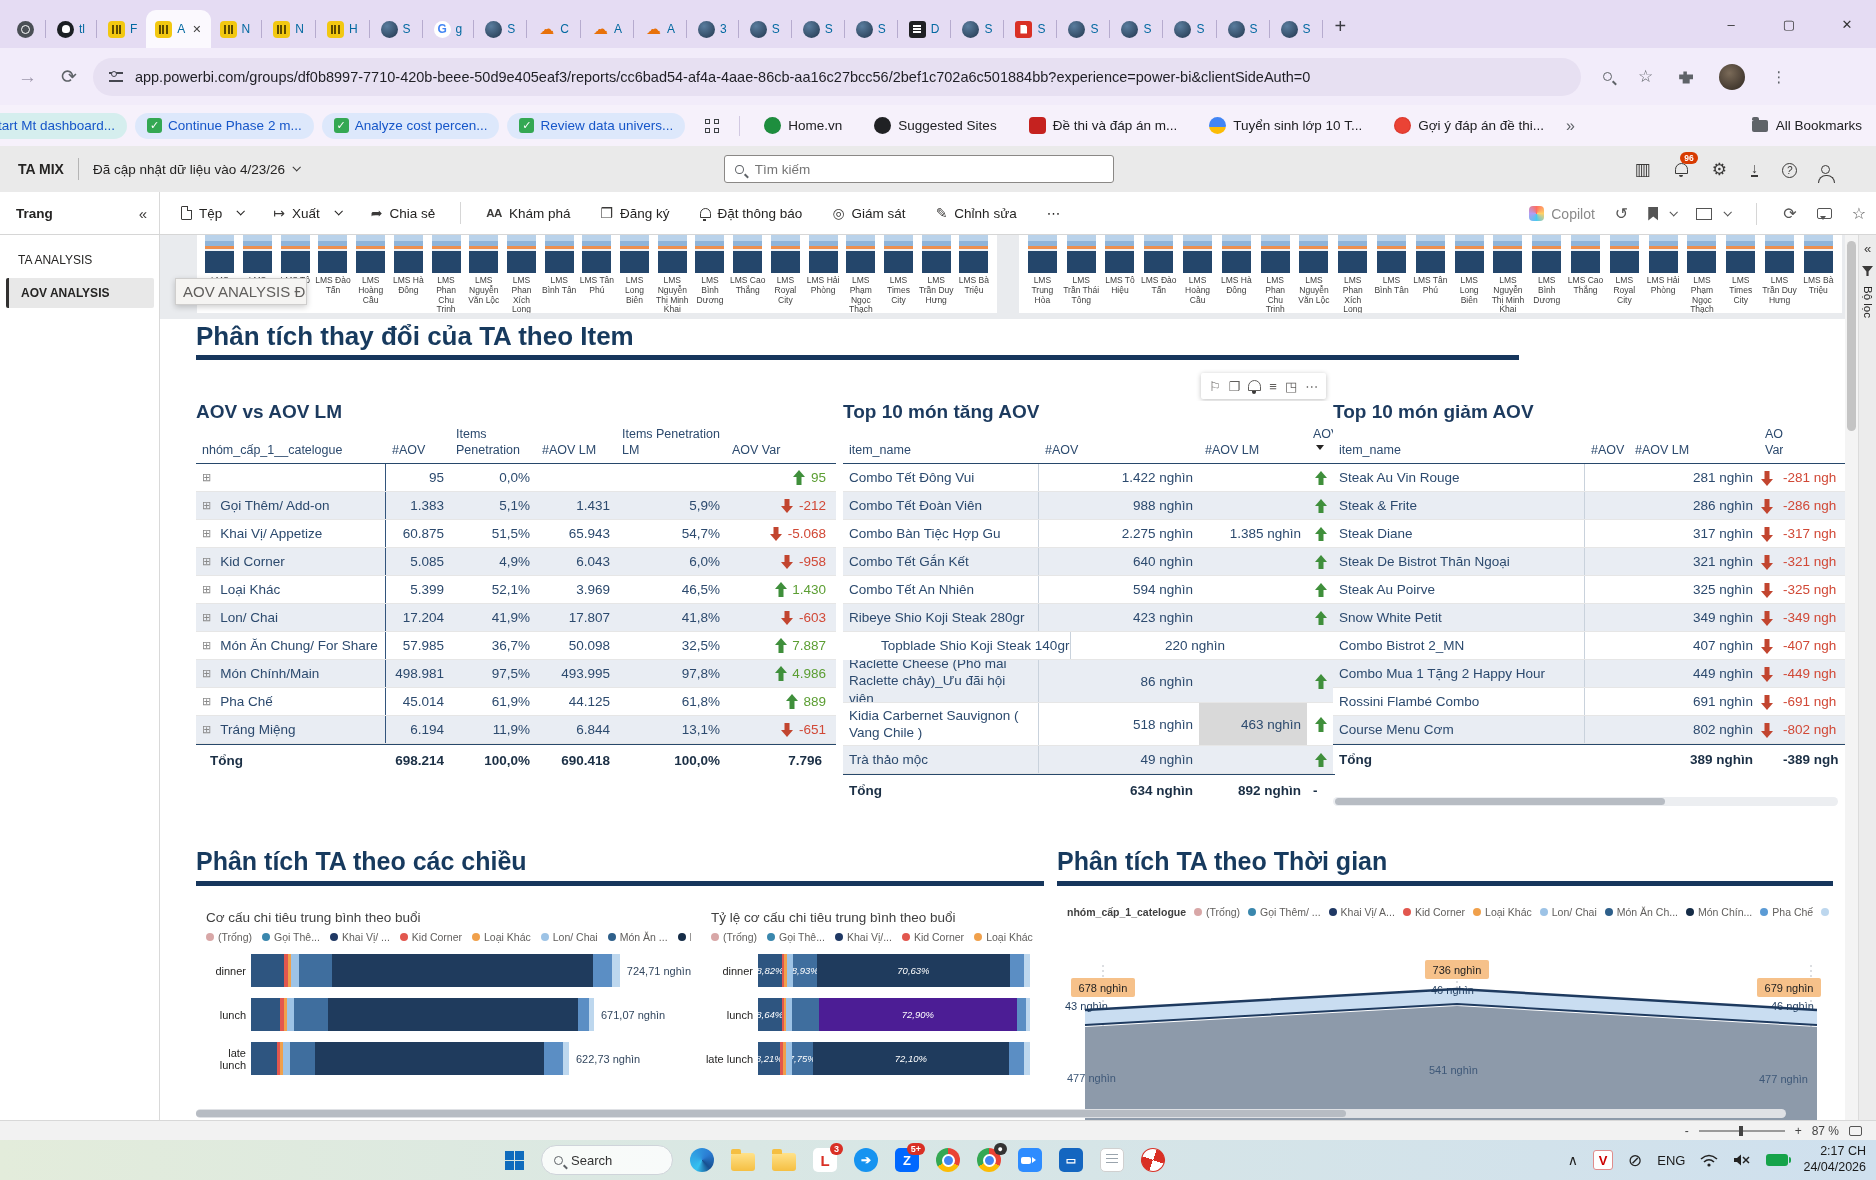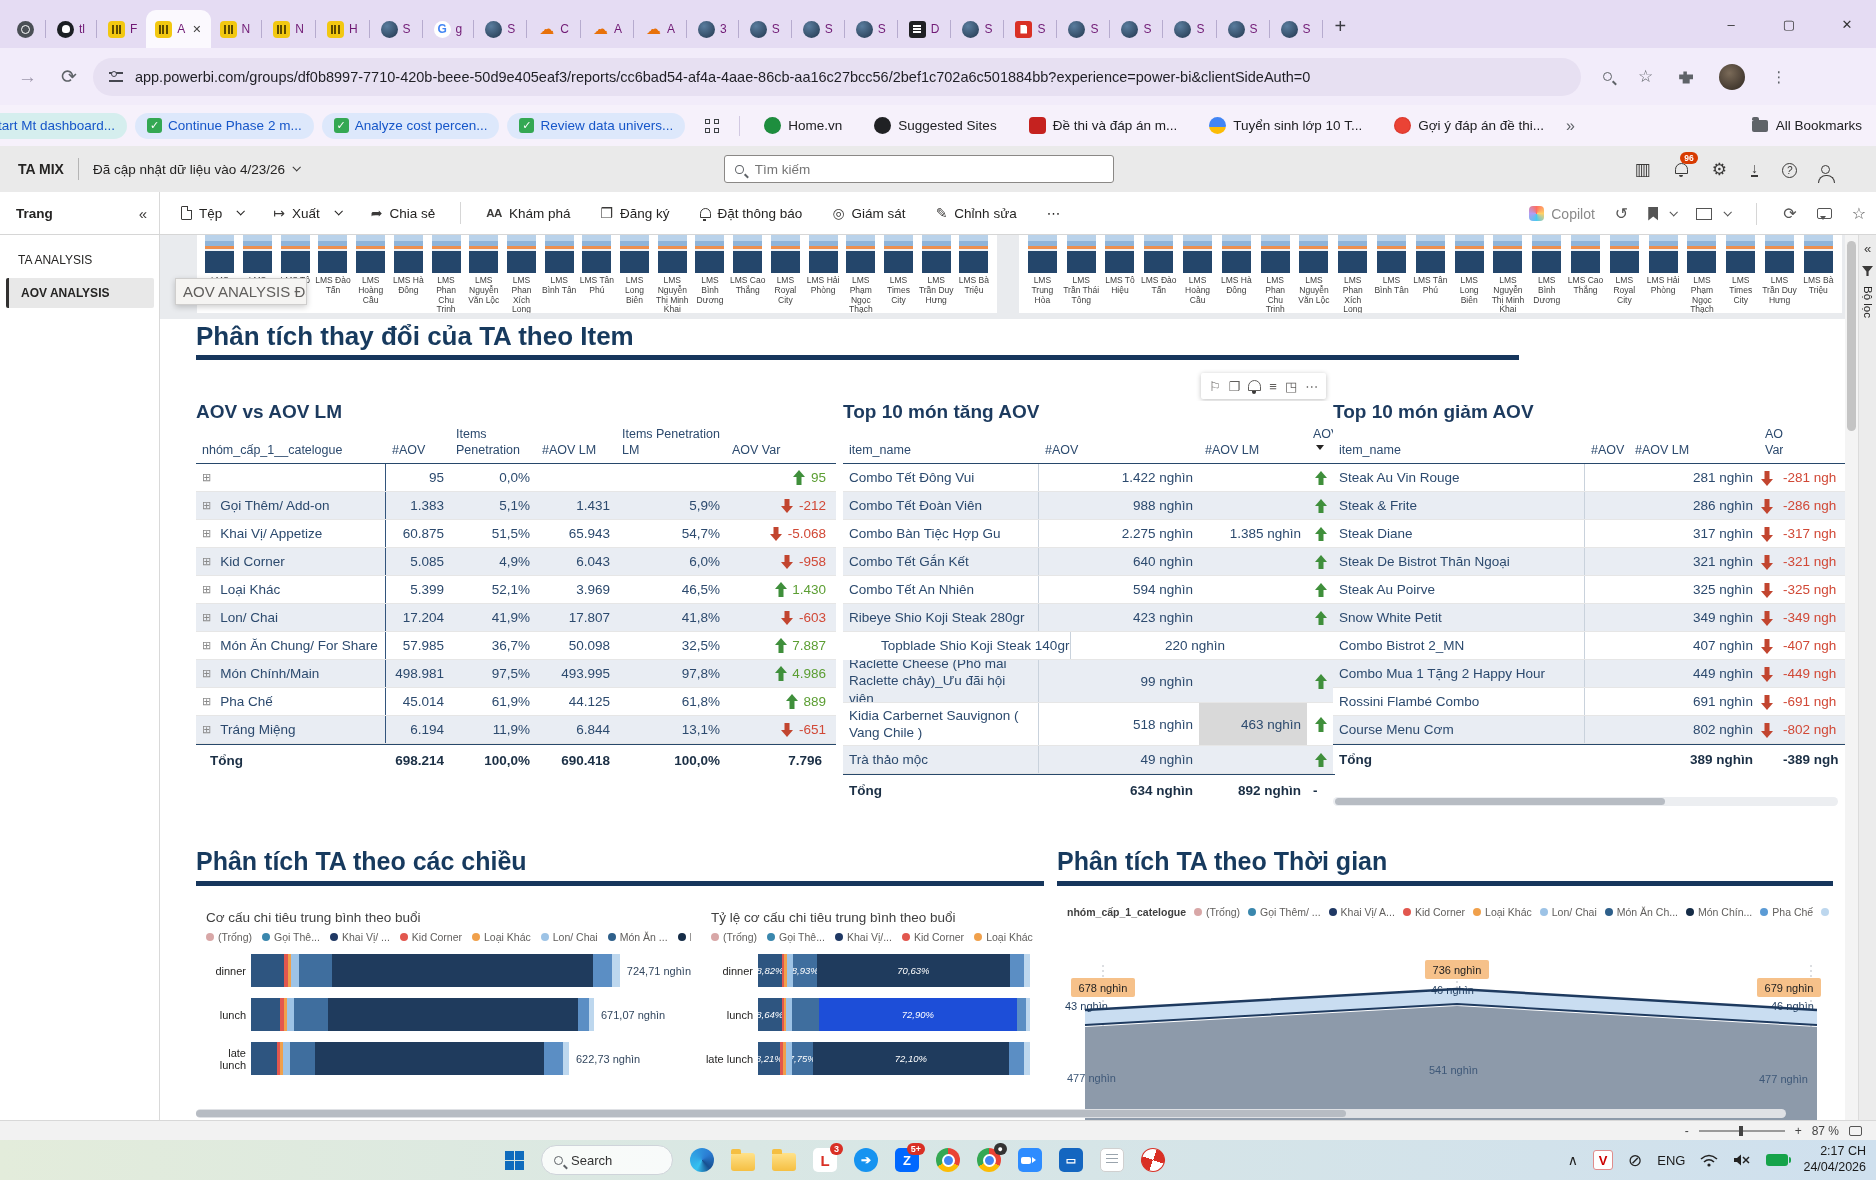--- a/index.html
+++ b/index.html
@@ -4,21 +4,21 @@
 <style>
   html,body{margin:0;padding:0;background:#555;}
   *{box-sizing:border-box;font-family:"Liberation Sans",sans-serif;}
   .screen{position:relative;width:1876px;height:1180px;background:#fff;overflow:hidden;}
 
   
   .tabbar{position:absolute;left:0;top:0;width:1876px;height:48px;background:#e5dcf3;display:flex;align-items:flex-end;}
   .tabs{display:flex;align-items:flex-end;height:48px;padding-left:8px;}
   .tab{height:38px;display:flex;align-items:center;gap:5px;padding:0 9px;border-radius:10px 10px 0 0;color:#3c3c43;}
   .tab.active{background:#fbf9fe;box-shadow:0 1px 0 #fbf9fe;}
-  .tlab{font-size:12px;color:#701a75;}
+  .tlab{font-size:12px;color:#0369a1;}
   .tclose{font-size:11px;color:#444;margin-left:2px;cursor:pointer;}
   .tabsep{width:1px;height:18px;background:#b6abce;margin:0 2px 10px 2px;align-self:flex-end;}
   .fav{width:17px;height:17px;border-radius:50%;display:inline-flex;align-items:center;justify-content:center;font-size:10px;flex:none;}
   .fav-powerbi{background:#f2c811;border-radius:4px;}
   .fav-powerbi::after{content:"";width:9px;height:9px;background:linear-gradient(90deg,#5c4a00 0 2px,transparent 2px 3.5px,#5c4a00 3.5px 5.5px,transparent 5.5px 7px,#5c4a00 7px 9px);}
   .fav-github{background:#1b1f23;}
   .fav-github::after{content:"";width:8px;height:8px;background:#fff;border-radius:50% 50% 40% 40%;}
   .fav-notebook{background:#4a4f55;}
   .fav-notebook::after{content:"";width:7px;height:7px;border:1.5px solid #fff;border-radius:50%;}
   .fav-globe{background:radial-gradient(circle at 35% 30%,#5a7d9e,#22364d);}
@@ -1162,21 +1162,21 @@
             <div class="cell"><span class="arr up"></span></div>
           </div>
           <div class="trow databorder" style="grid-template-columns:196px 160px 108px 28px;height:28px;margin-left:32px;">
             <div class="cell divRl" style="white-space:nowrap;line-height:1.3;">Topblade Shio Koji Steak 140gr</div>
             <div class="cell r">220 nghìn</div>
             <div class="cell r" style="display:flex;align-items:center;justify-content:flex-end;height:100%;"></div>
             <div class="cell"><span class="arr up"></span></div>
           </div>
           <div class="trow databorder alt" style="grid-template-columns:196px 160px 108px 28px;height:43px;">
             <div class="cell divRl" style="white-space:normal;line-height:1.3;">Raclette Cheese (Phô mai Raclette chảy)_Ưu đãi hội viên</div>
-            <div class="cell r">99 nghìn</div>
+            <div class="cell r">86 nghìn</div>
             <div class="cell r" style="display:flex;align-items:center;justify-content:flex-end;height:100%;"></div>
             <div class="cell"><span class="arr up"></span></div>
           </div>
           <div class="trow databorder" style="grid-template-columns:196px 160px 108px 28px;height:43px;">
             <div class="cell divRl" style="white-space:normal;line-height:1.3;">Kidia Carbernet Sauvignon ( Vang Chile )</div>
             <div class="cell r">518 nghìn</div>
             <div class="cell r hl" style="display:flex;align-items:center;justify-content:flex-end;height:100%;">463 nghìn</div>
             <div class="cell"><span class="arr up"></span></div>
           </div>
           <div class="trow databorder alt" style="grid-template-columns:196px 160px 108px 28px;height:28px;">
@@ -1377,21 +1377,21 @@
             </span>
           </div>
           <div class="brow">
             <span class="cat" style="width:50px;">lunch</span>
             <span class="bar" style="width:272px;">
               <i style="width:8.64%;background:#2e5580;">8,64%</i>
               <i style="width:0.9%;background:#e2574e;"></i>
               <i style="width:0.9%;background:#f0a04b;"></i>
               <i style="width:2%;background:#9dc3e6;"></i>
               <i style="width:9.9%;background:#3f6e9e;"></i>
-              <i style="width:72.9%;background:#1d4ed8;">72,90%</i>
+              <i style="width:72.9%;background:#4c1d95;">72,90%</i>
               <i style="width:3.2%;background:#5b8ec4;"></i>
               <i style="width:1.5%;background:#bdd7ee;"></i>
             </span>
           </div>
           <div class="brow">
             <span class="cat" style="width:50px;">late lunch</span>
             <span class="bar" style="width:272px;">
               <i style="width:8.21%;background:#2e5580;">8,21%</i>
               <i style="width:0.9%;background:#e2574e;"></i>
               <i style="width:1.1%;background:#f0a04b;"></i>

